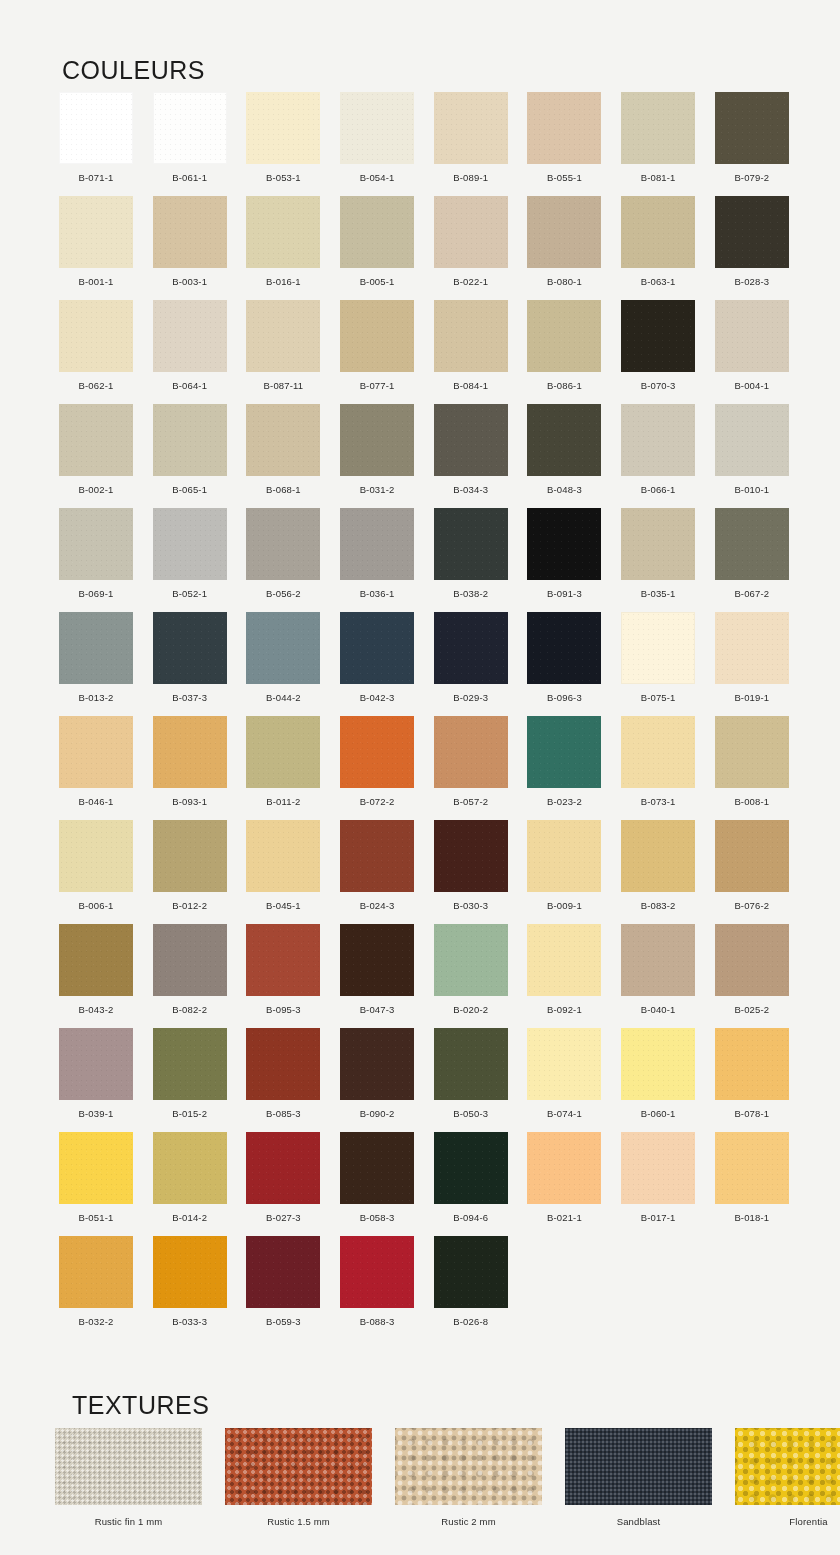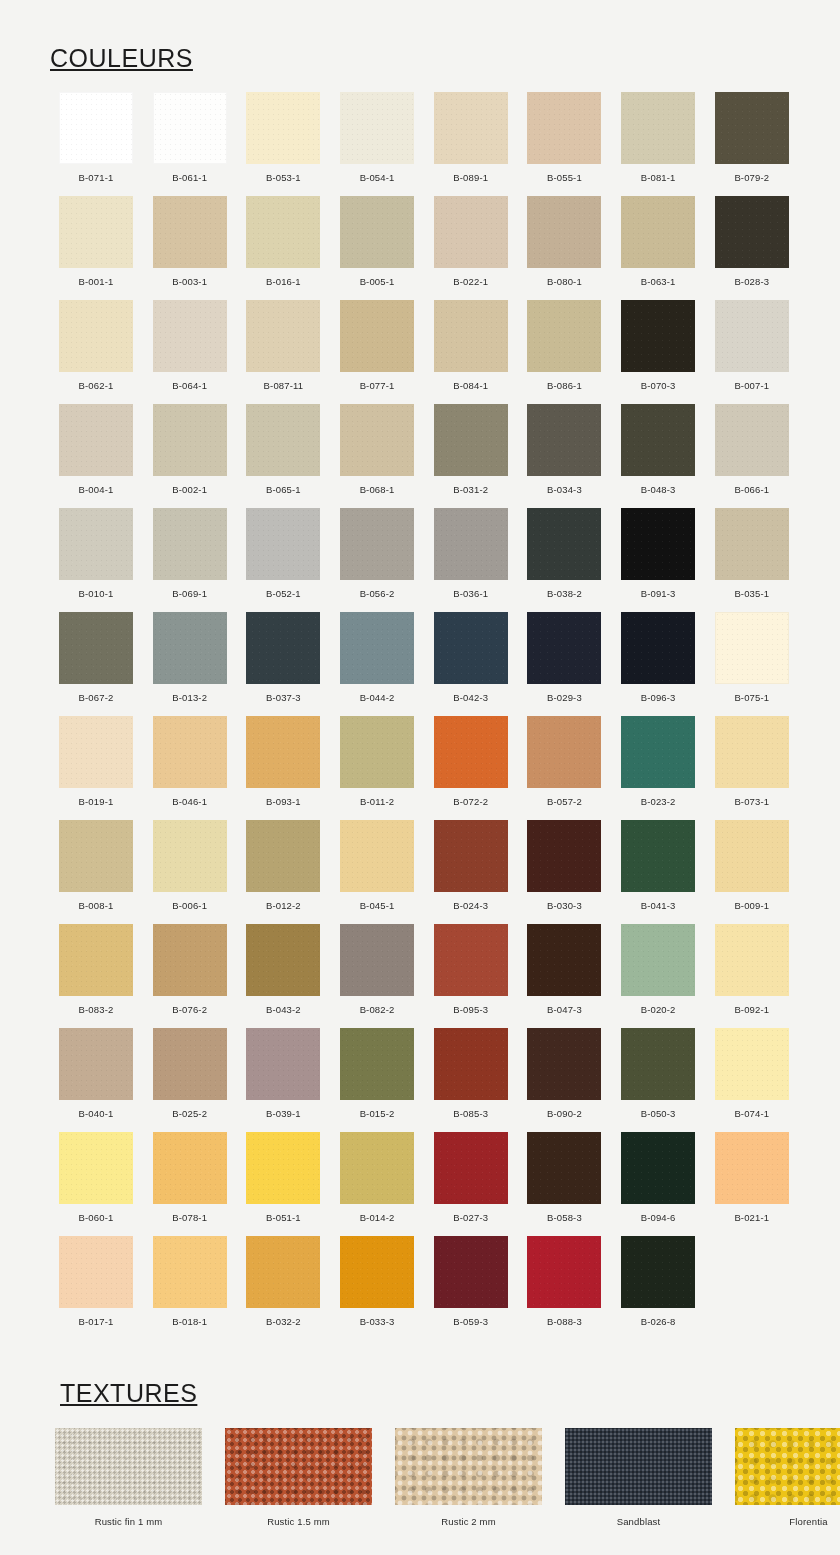--- a/index.html
+++ b/index.html
@@ -21,23 +21,22 @@
     height: 1555px;
     position: relative;
     background: #f4f4f2;
   }
 
   .section-title {
     font-size: 25px;
     font-weight: 400;
     letter-spacing: 0.5px;
     color: #1c1c1c;
-    margin: 0;
+    margin: 12px;
     font-family: "Liberation Sans", sans-serif;
-    text-decoration: underline;
   }
 
   #couleurs-title {
     position: absolute;
     left: 50px;
     top: 44px;
   }
 
   #colors-grid {
     position: absolute;
@@ -228,24 +227,20 @@
       </div>
       <div class="swatch-cell">
         <div class="swatch-chip" style="background-color: rgb(200, 187, 148);"></div>
         <div class="swatch-label">B-086-1</div>
       </div>
       <div class="swatch-cell">
         <div class="swatch-chip" style="background-color: rgb(40, 36, 27);"></div>
         <div class="swatch-label">B-070-3</div>
       </div>
       <div class="swatch-cell">
-        <div class="swatch-chip" style="background-color: rgb(216, 212, 201);"></div>
-        <div class="swatch-label">B-007-1</div>
-      </div>
-      <div class="swatch-cell">
         <div class="swatch-chip" style="background-color: rgb(214, 203, 185);"></div>
         <div class="swatch-label">B-004-1</div>
       </div>
       <div class="swatch-cell">
         <div class="swatch-chip" style="background-color: rgb(205, 197, 173);"></div>
         <div class="swatch-label">B-002-1</div>
       </div>
       <div class="swatch-cell">
         <div class="swatch-chip" style="background-color: rgb(203, 196, 171);"></div>
         <div class="swatch-label">B-065-1</div>
@@ -382,24 +377,20 @@
         <div class="swatch-chip" style="background-color: rgb(236, 209, 149);"></div>
         <div class="swatch-label">B-045-1</div>
       </div>
       <div class="swatch-cell">
         <div class="swatch-chip" style="background-color: rgb(140, 62, 42);"></div>
         <div class="swatch-label">B-024-3</div>
       </div>
       <div class="swatch-cell">
         <div class="swatch-chip" style="background-color: rgb(70, 33, 26);"></div>
         <div class="swatch-label">B-030-3</div>
-      </div>
-      <div class="swatch-cell">
-        <div class="swatch-chip" style="background-color: rgb(47, 82, 57);"></div>
-        <div class="swatch-label">B-041-3</div>
       </div>
       <div class="swatch-cell">
         <div class="swatch-chip" style="background-color: rgb(240, 216, 157);"></div>
         <div class="swatch-label">B-009-1</div>
       </div>
       <div class="swatch-cell">
         <div class="swatch-chip" style="background-color: rgb(221, 190, 121);"></div>
         <div class="swatch-label">B-083-2</div>
       </div>
       <div class="swatch-cell">

